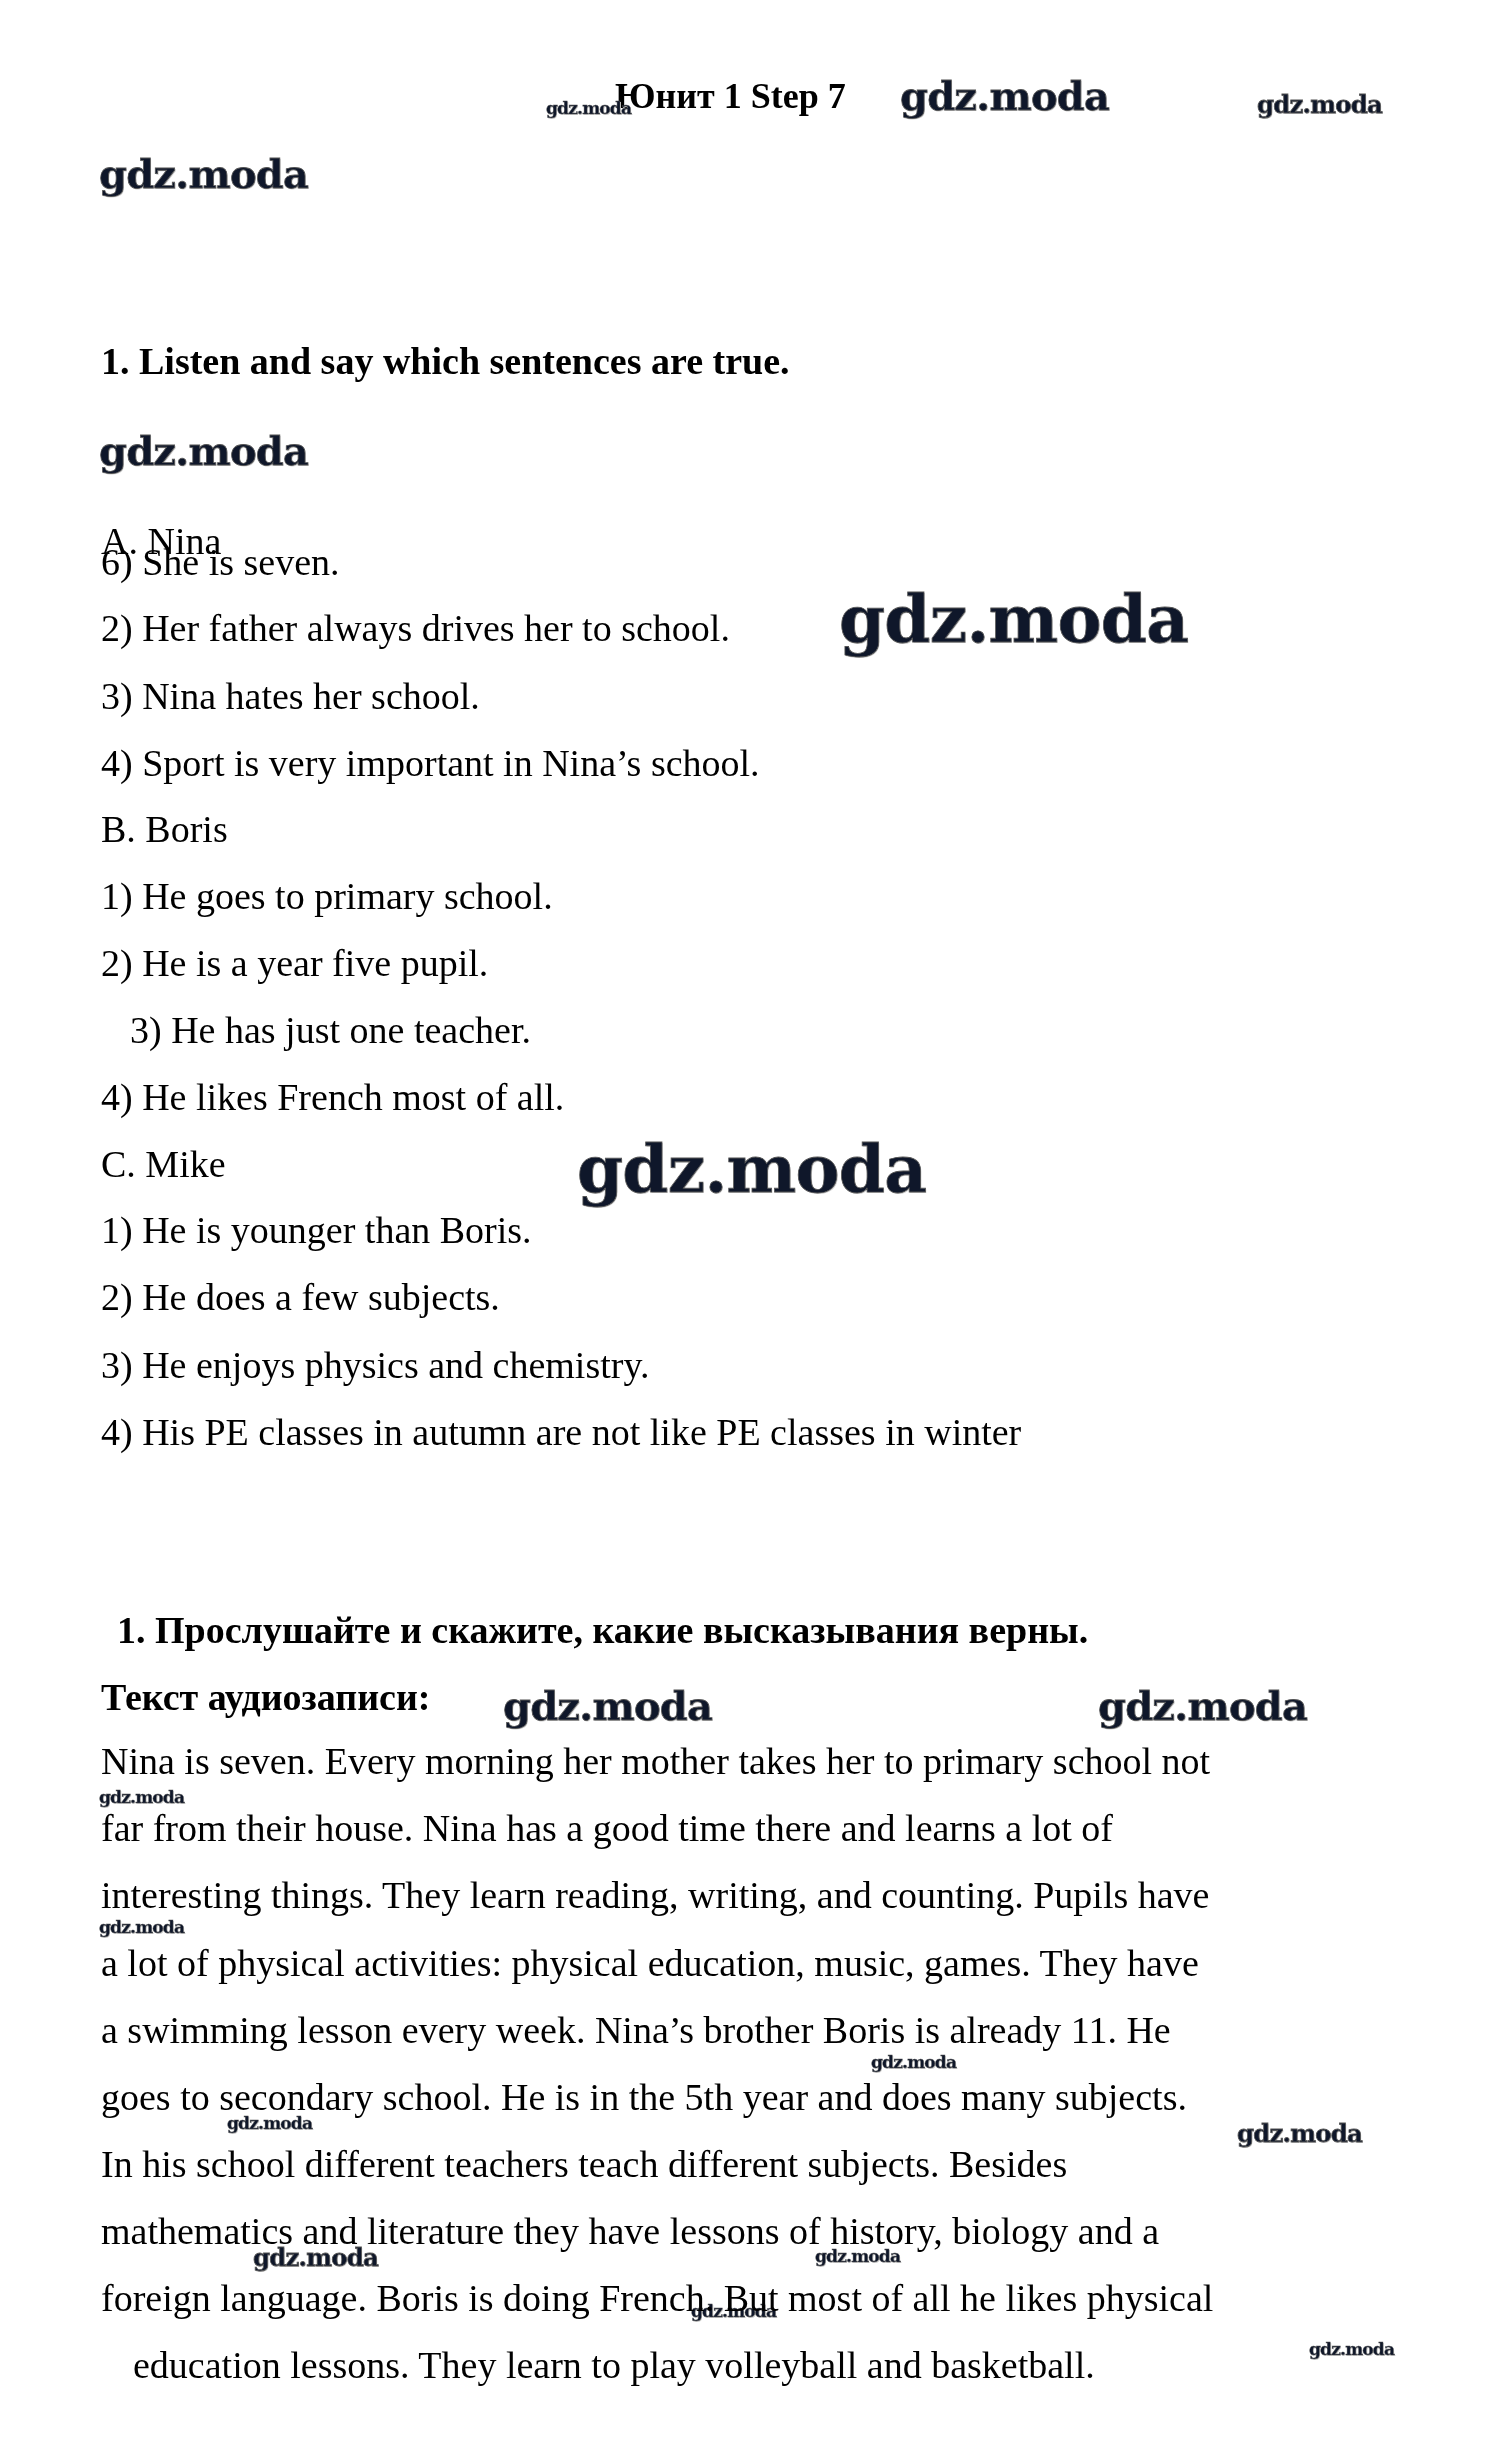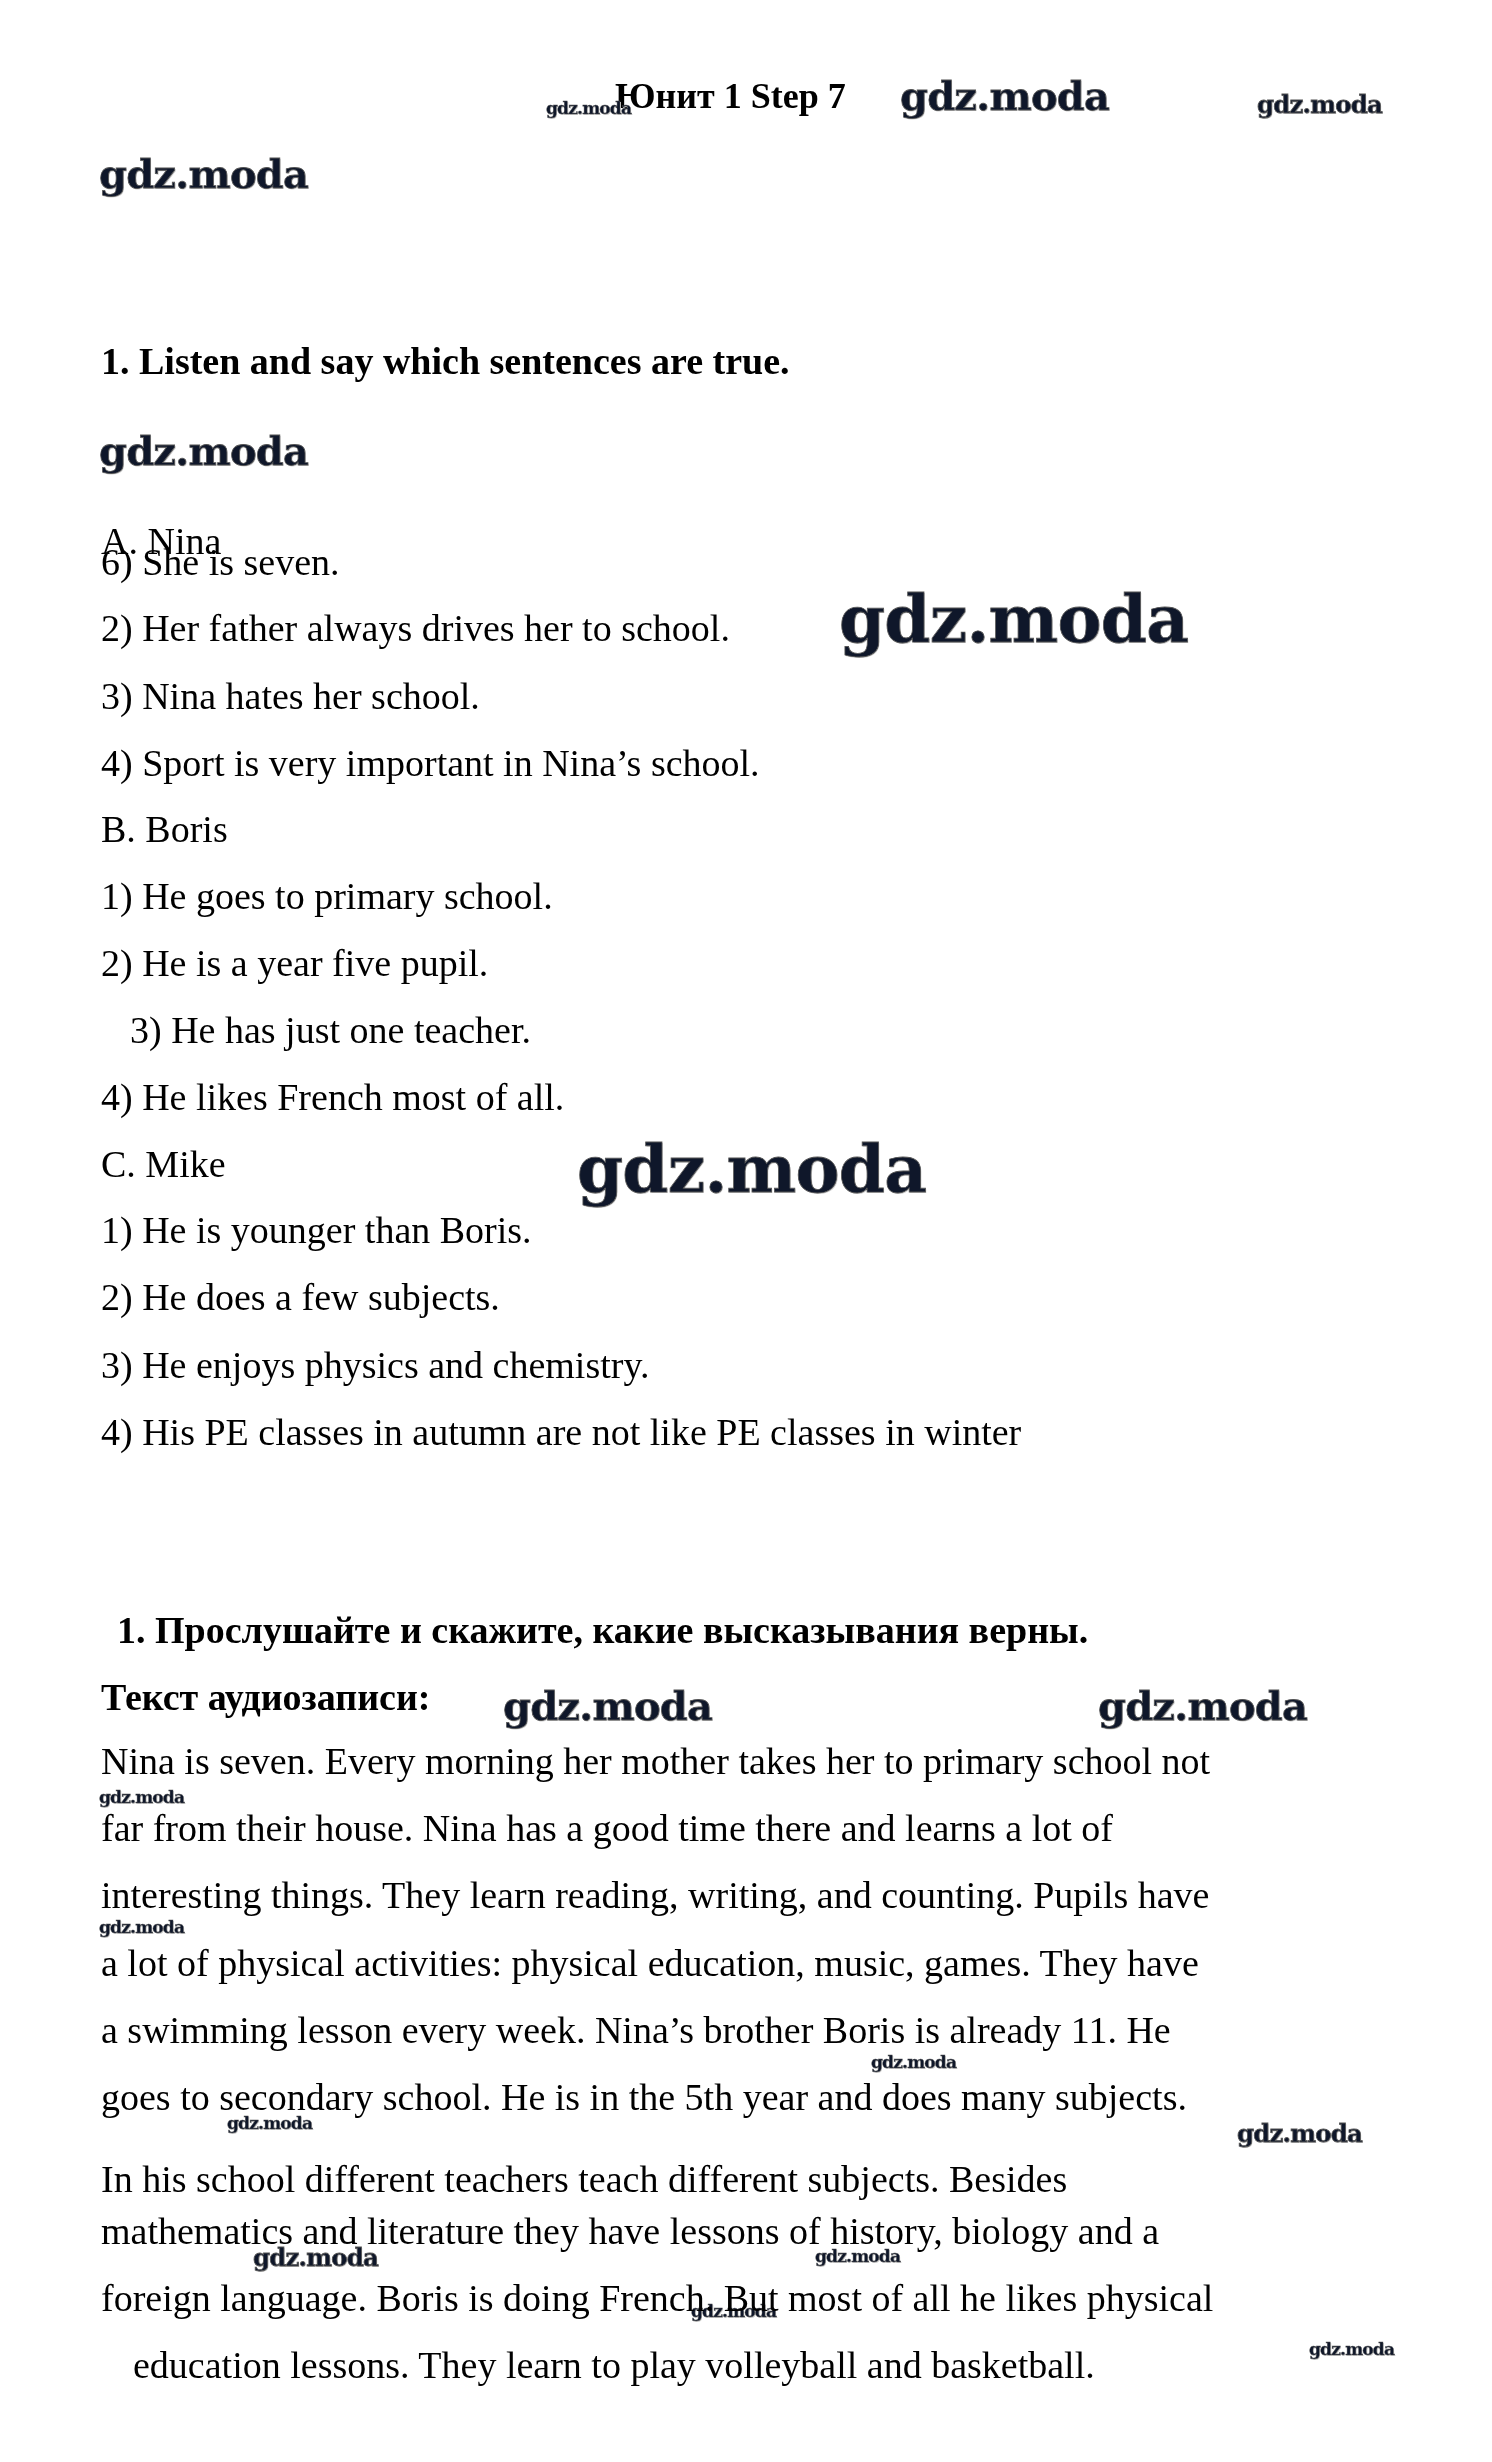--- a/index.html
+++ b/index.html
@@ -63,17 +63,17 @@
 
 <div class="abs h-bold" style="top:1608px;left:101px;margin-left:16px;">1. Прослушайте и скажите, какие высказывания верны.</div>
 <div class="abs h-bold" style="top:1675px;left:101px;">Текст аудиозаписи:</div>
 
 <div class="abs line" style="top:1739px;">Nina is seven. Every morning her mother takes her to primary school not</div>
 <div class="abs line" style="top:1806px;">far from their house. Nina has a good time there and learns a lot of</div>
 <div class="abs line" style="top:1873px;">interesting things. They learn reading, writing, and counting. Pupils have</div>
 <div class="abs line" style="top:1941px;">a lot of physical activities: physical education, music, games. They have</div>
 <div class="abs line" style="top:2008px;">a swimming lesson every week. Nina’s brother Boris is already 11. He</div>
 <div class="abs line" style="top:2075px;">goes to secondary school. He is in the 5th year and does many subjects.</div>
-<div class="abs line" style="top:2142px;margin-top:15px;">In his school different teachers teach different subjects. Besides</div>
+<div class="abs line" style="top:2142px;">In his school different teachers teach different subjects. Besides</div>
 <div class="abs line" style="top:2209px;">mathematics and literature they have lessons of history, biology and a</div>
 <div class="abs line" style="top:2276px;">foreign language. Boris is doing French. But most of all he likes physical</div>
 <div class="abs line" style="top:2343px;margin-left:32px;">education lessons. They learn to play volleyball and basketball.</div>
 
 
 </body></html>

